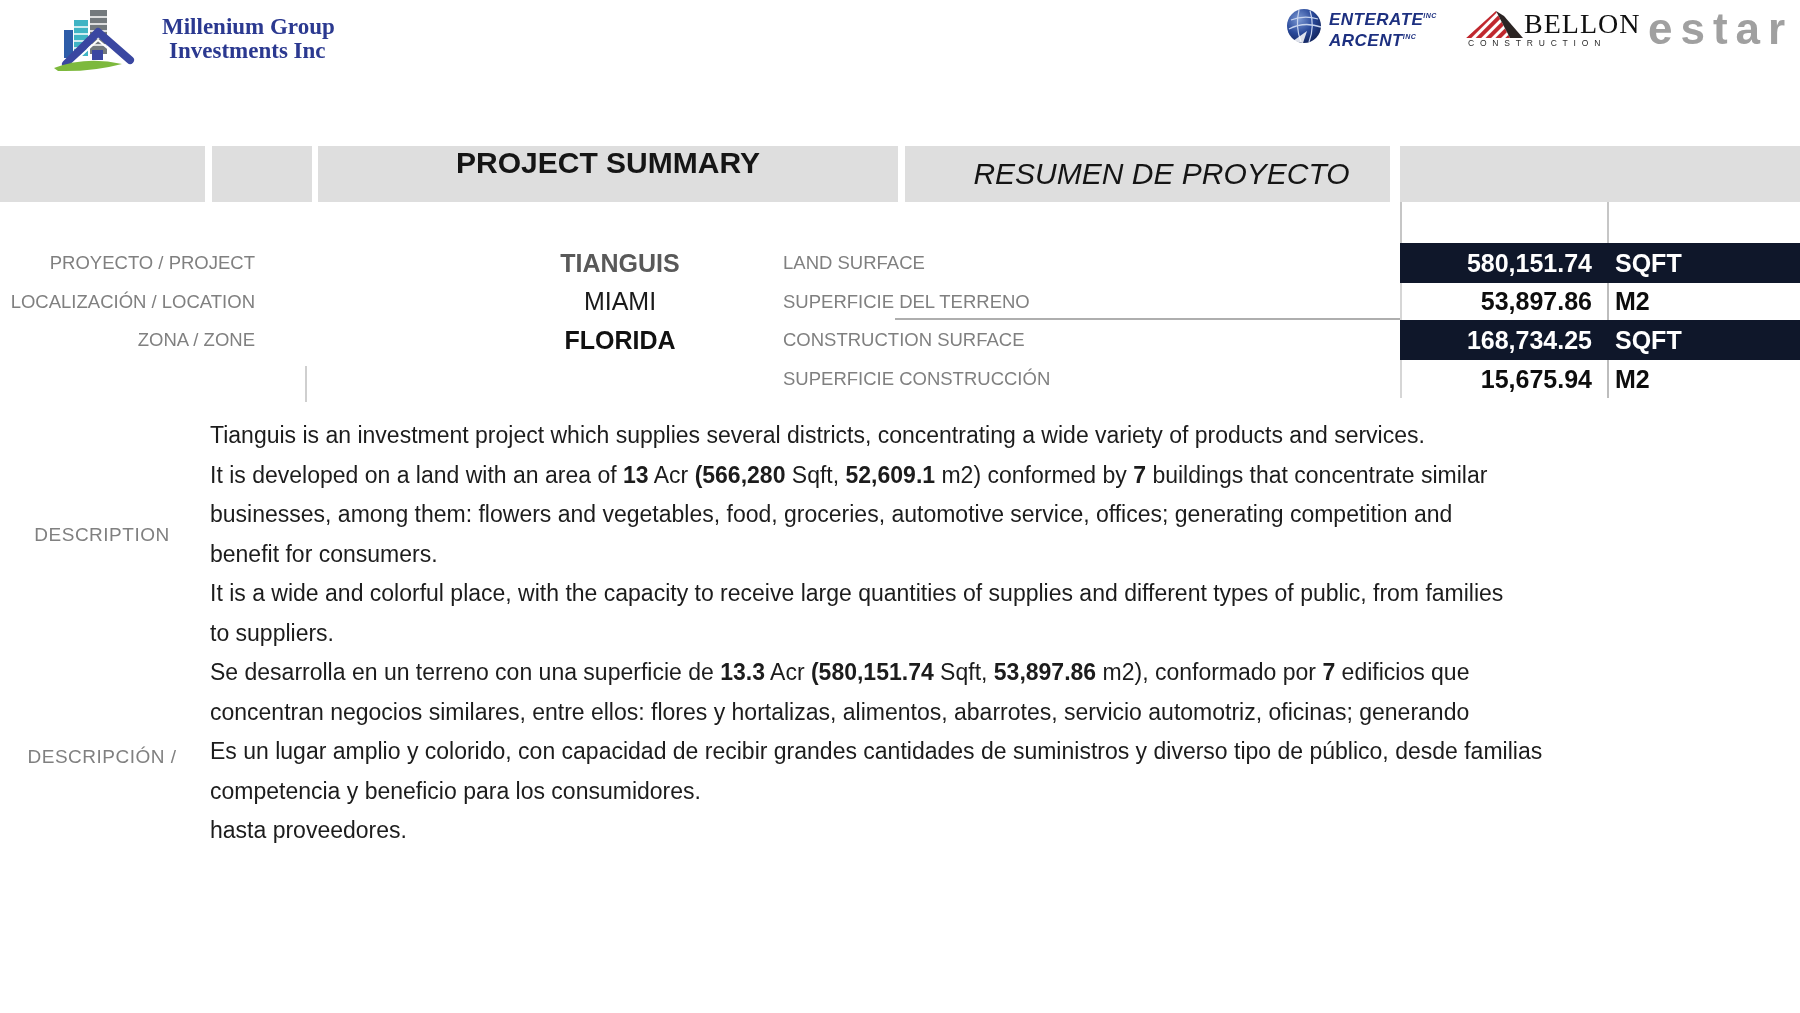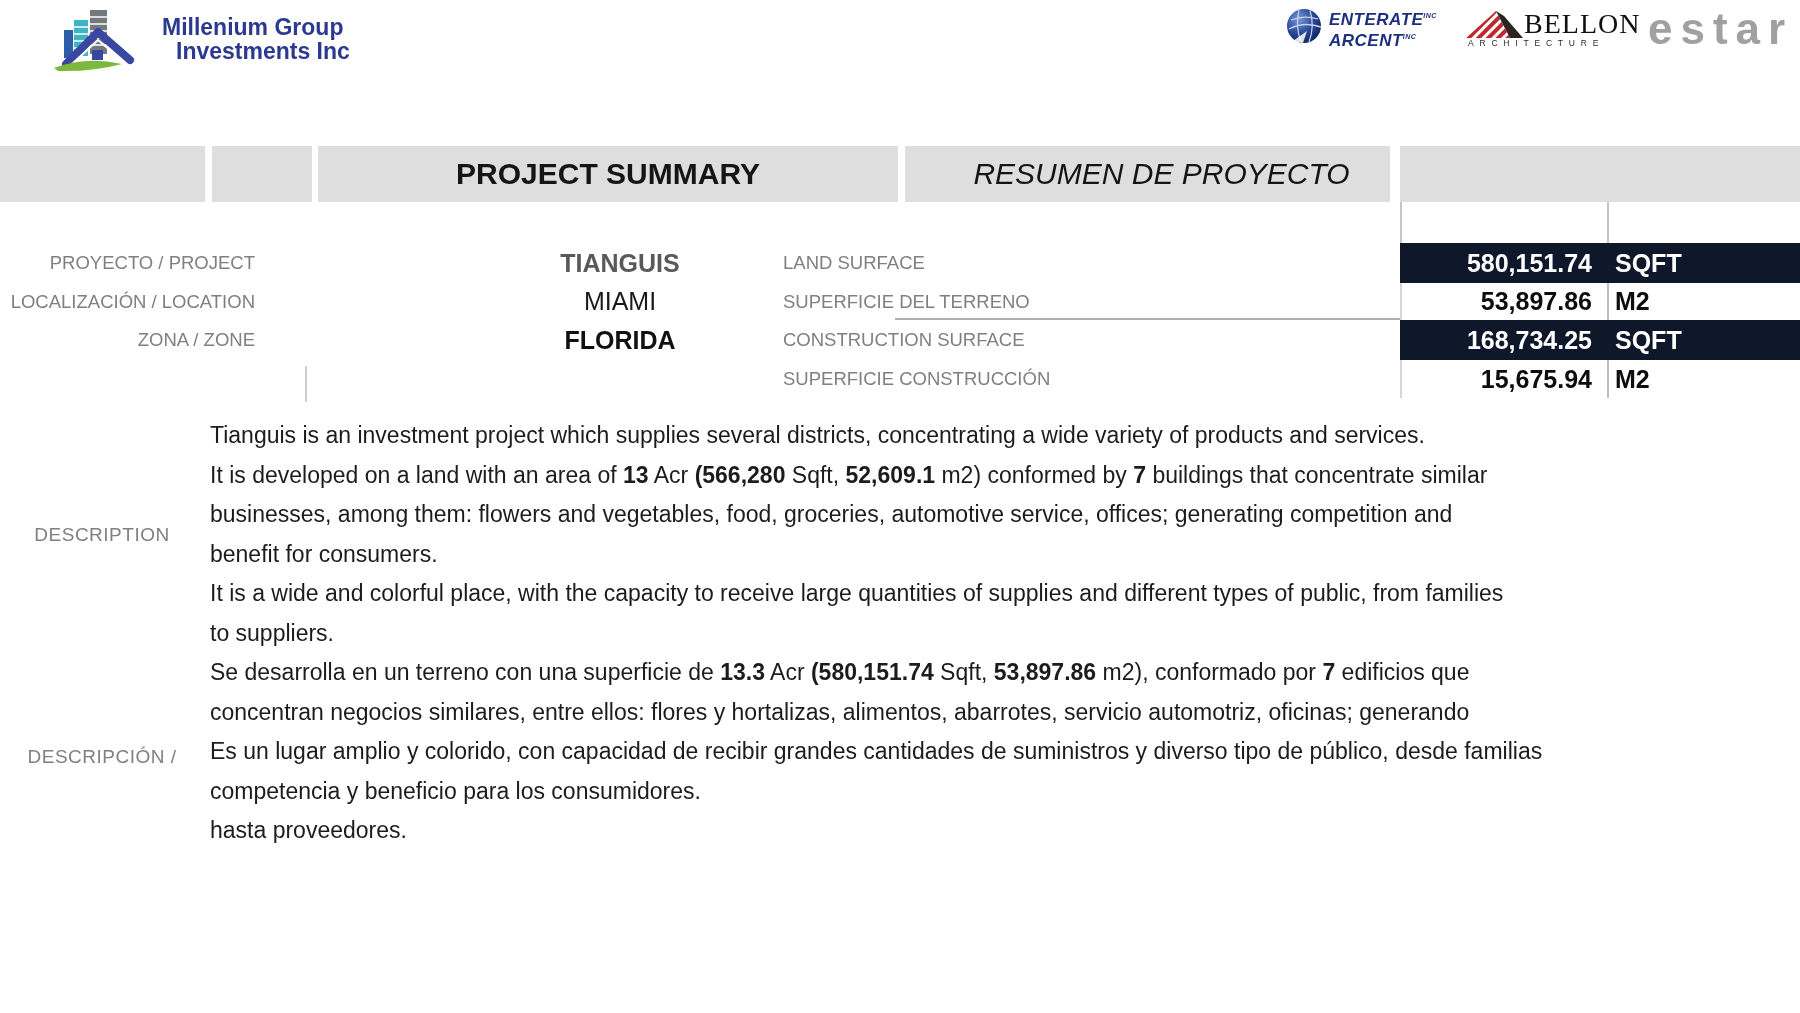--- a/index.html
+++ b/index.html
@@ -2,39 +2,39 @@
 <html><head>
 <meta charset="utf-8">
 <style>
   html,body{margin:0;padding:0;background:#fff;}
   body{width:1800px;height:1013px;position:relative;overflow:hidden;
        font-family:"Liberation Sans",sans-serif;color:#1c1c1c;}
   .abs{position:absolute;}
 
   
   .mill-logo{left:52px;top:4px;width:340px;height:70px;display:flex;align-items:center;}
-  .mill-text{margin-left:6px;color:#2b3990;font-weight:bold;font-size:23px;line-height:24px;}
-  .mill-text .l2{margin-left:14px;}
+  .mill-text{margin-left:6px;color:#2b3990;font-weight:bold;font-size:23px;line-height:24px;font-family:Liberation Serif, serif;}
+  .mill-text .l2{margin-left:7px;}
   .ent-logo{left:1283px;top:6px;width:165px;height:44px;display:flex;align-items:center;}
   .ent-text{margin-left:4px;color:#1d3080;font-style:italic;font-weight:bold;
             font-size:17px;line-height:17px;letter-spacing:.5px;}
   .ent-text sup{font-size:7px;font-weight:bold;}
   .bellon-logo{left:1466px;top:8px;width:160px;height:40px;}
   .bellon-name{position:absolute;left:58px;top:0;font-family:"Liberation Serif",serif;
                font-size:28px;letter-spacing:1px;color:#101010;}
   .bellon-sub{position:absolute;left:2px;top:30px;font-size:8.5px;letter-spacing:5.8px;
               color:#2a2a2a;white-space:nowrap;}
   .estar-logo{left:1648px;top:4px;font-size:44px;font-weight:700;color:#a0a0a0;
               letter-spacing:8px;}
 
   
   .band-cell{top:146px;height:56px;background:#dedede;justify-content:center;}
   .cellA{left:0;width:205px;}
   .cellB{left:212px;width:100px;}
-  .cellC{left:318px;width:580px;display:flex;align-items:center;justify-content:center;}
+  .cellC{left:318px;width:580px;display:flex;justify-content:center;}
   .cellD{left:905px;width:485px;display:flex;align-items:center;}
   .cellE{left:1400px;width:400px;}
   .title-en{font-size:30px;font-weight:bold;color:#151515;}
   .title-es{font-size:30px;font-style:italic;color:#151515;padding-left:28px;}
 
   
   .plabel{left:0;width:255px;text-align:right;font-size:18.5px;color:#808080;}
   .pvalue{left:330px;width:580px;text-align:center;font-size:25px;}
   .v-tianguis{font-weight:bold;color:#595959;}
   .v-miami{color:#1a1a1a;}
@@ -120,21 +120,21 @@
     <defs>
       <pattern id="rstr" width="7" height="7" patternUnits="userSpaceOnUse" patternTransform="rotate(45)">
         <rect width="4.2" height="7" fill="#c0272d"></rect>
           <rect x="4.2" width="2.8" height="7" fill="#ffffff"></rect>
       </pattern>
     </defs>
     <polygon points="0,30 44,30 30,3" fill="url(#rstr)"></polygon>
     <polygon points="30,3 44,30 57,30 38,8" fill="#2b2423"></polygon>
   </svg>
   <div class="bellon-name">BELLON</div>
-  <div class="bellon-sub">ARCHITECTURE</div>
+  <div class="bellon-sub">CONSTRUCTION</div>
 </div>
 
 <div class="abs estar-logo">estar</div>
 
 <div class="abs band-cell cellA"></div>
 <div class="abs band-cell cellB"></div>
 <div class="abs band-cell cellC">
   <span class="title-en">PROJECT SUMMARY</span>
 </div>
 <div class="abs band-cell cellD">

